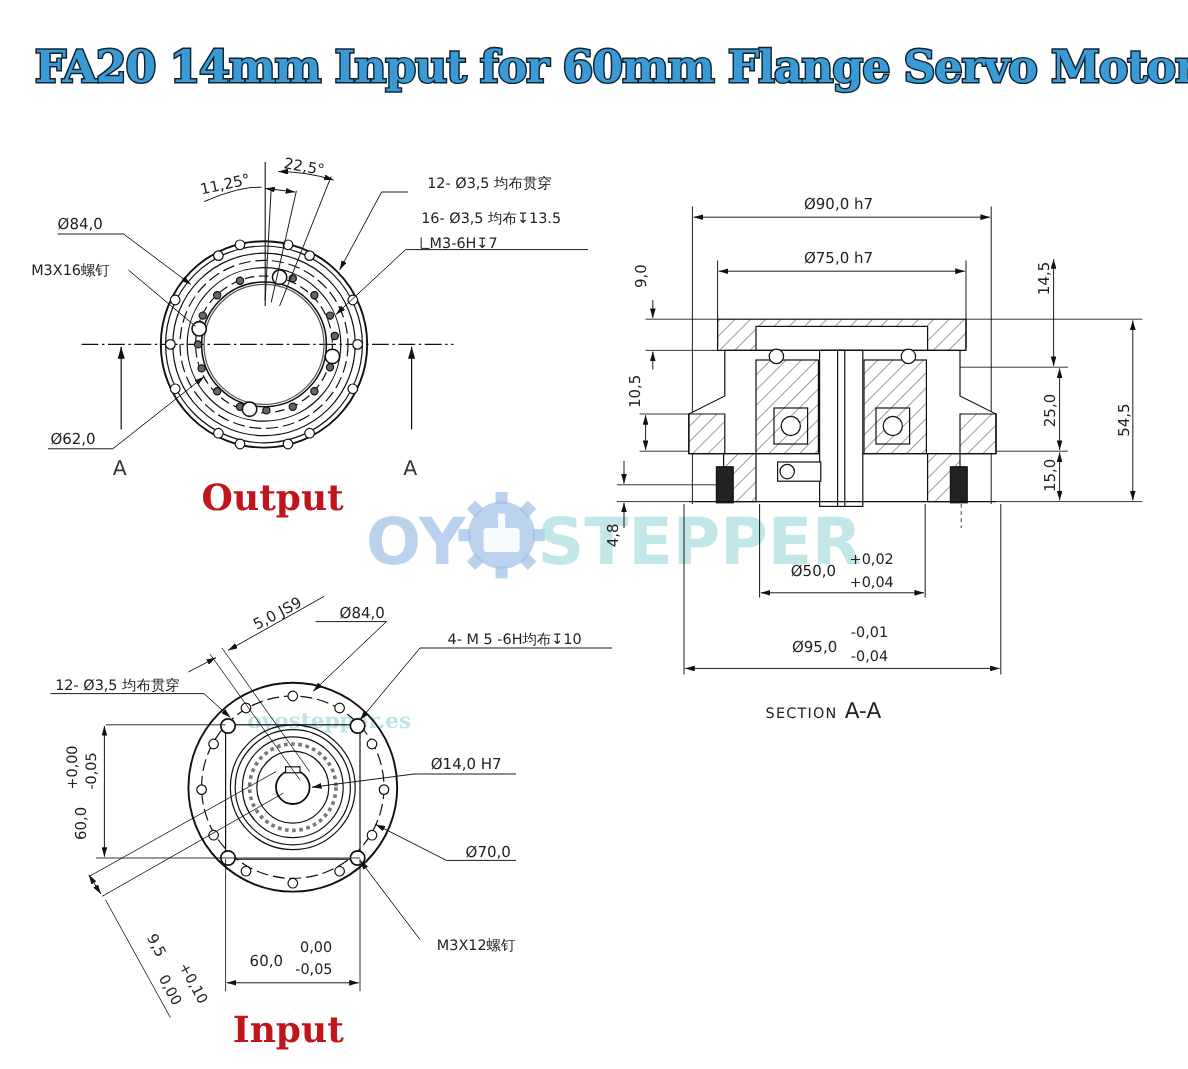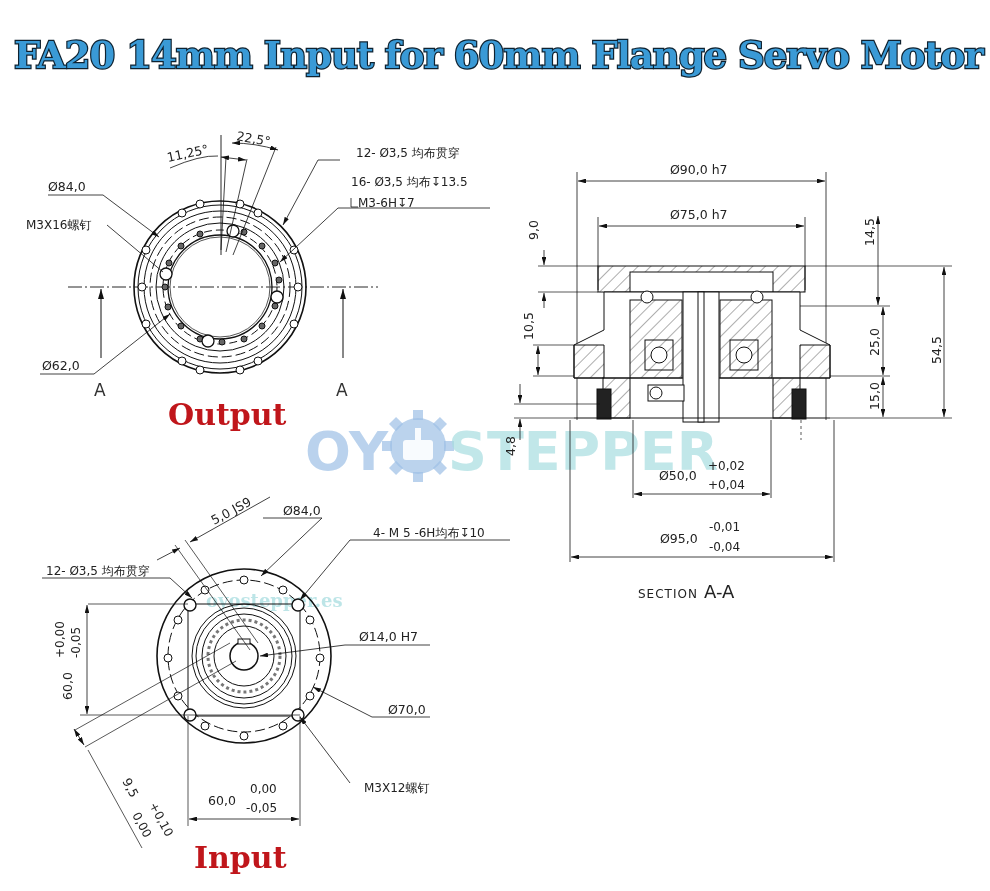--- a/index.html
+++ b/index.html
@@ -1,17 +1,17 @@
 <!DOCTYPE html>
 <html><head>
 <meta charset="utf-8">
 <style>
   html,body{margin:0;padding:0;background:#ffffff;}
   body{width:990px;height:891px;position:relative;overflow:hidden;font-family:"DejaVu Sans","Liberation Sans",sans-serif;}
-  .title{position:absolute;left:6px;top:18px;width:880px;height:70px;}
+  .title{position:absolute;left:21px;top:18px;width:880px;height:70px;}
   .title svg{overflow:visible}
   svg text{font-family:"DejaVu Sans","Liberation Sans",sans-serif;}
   .dim{font-size:12.5px;fill:#222;}
   .lbl{font-size:12px;fill:#222;}
   .big{font-size:17px;fill:#333;}
   .serif-red{font-family:"DejaVu Serif","Liberation Serif",serif;font-weight:bold;fill:#c0161b;font-size:30px;}
   .ttl{font-family:"DejaVu Serif","Liberation Serif",serif;font-weight:bold;font-size:37px;fill:#3a9ad6;stroke:#0f2230;stroke-width:2.4px;paint-order:stroke;letter-spacing:-1px;}
   .wm1{font-family:"DejaVu Sans","Liberation Sans",sans-serif;font-weight:bold;font-size:54px;fill:#9ec0e6;opacity:.7;}
   .wm2{font-family:"DejaVu Sans","Liberation Sans",sans-serif;font-weight:bold;font-size:54px;fill:#a8dde0;opacity:.7;}
   .wm3{font-family:"DejaVu Serif","Liberation Serif",serif;font-weight:bold;font-size:18px;fill:#9fc6e8;opacity:.75;}

